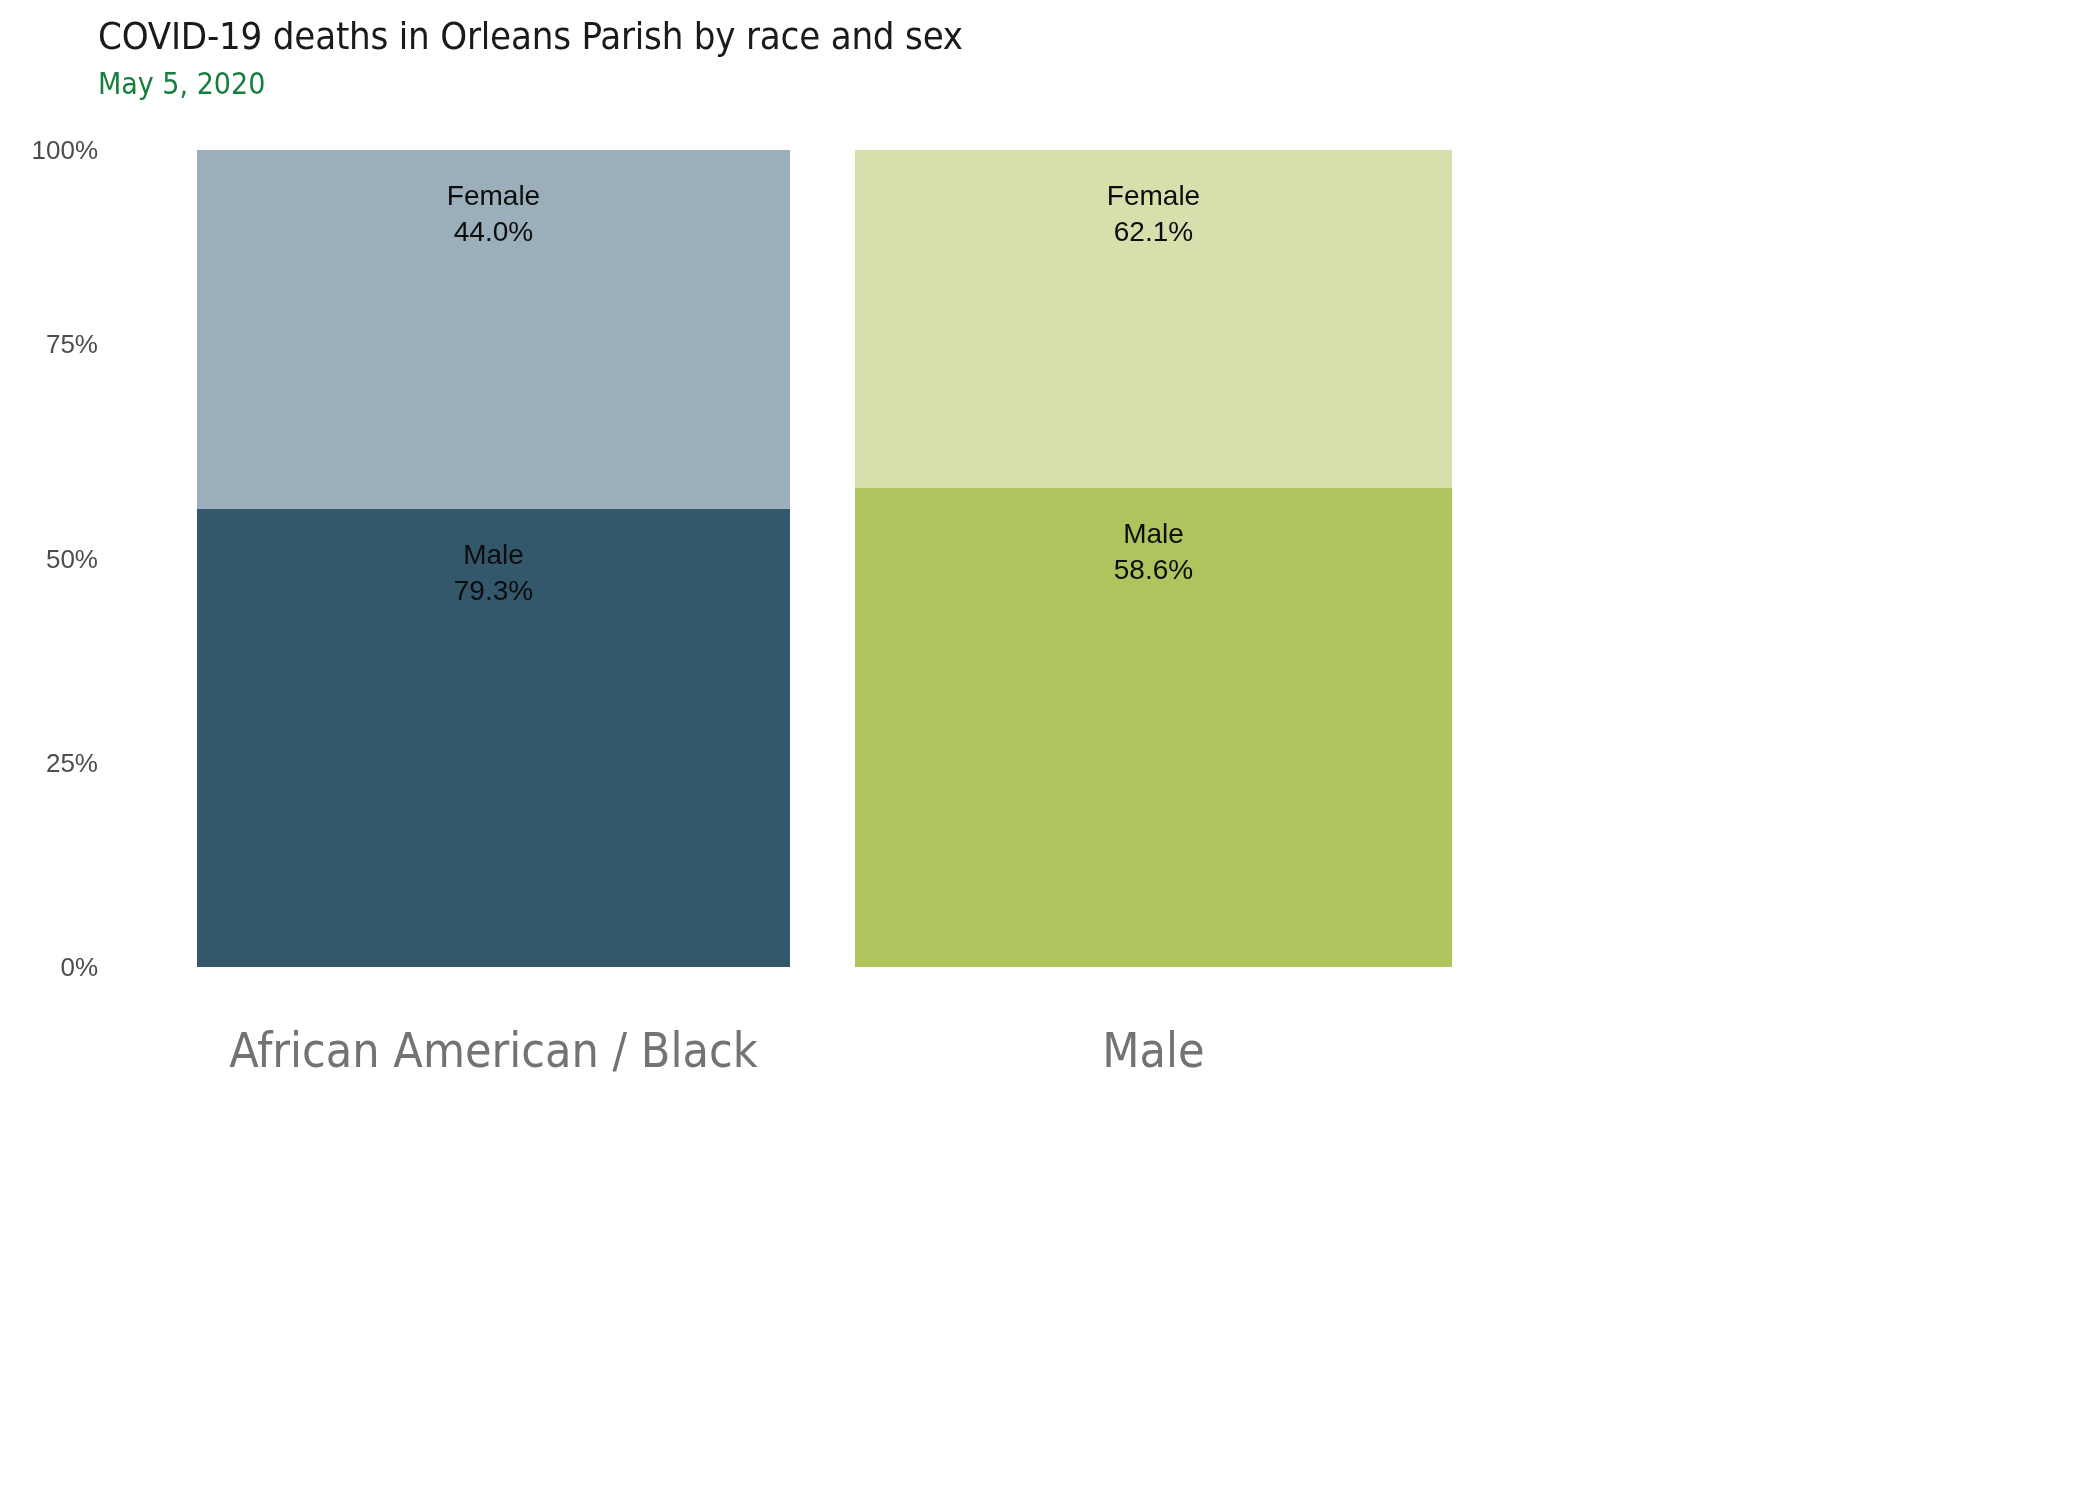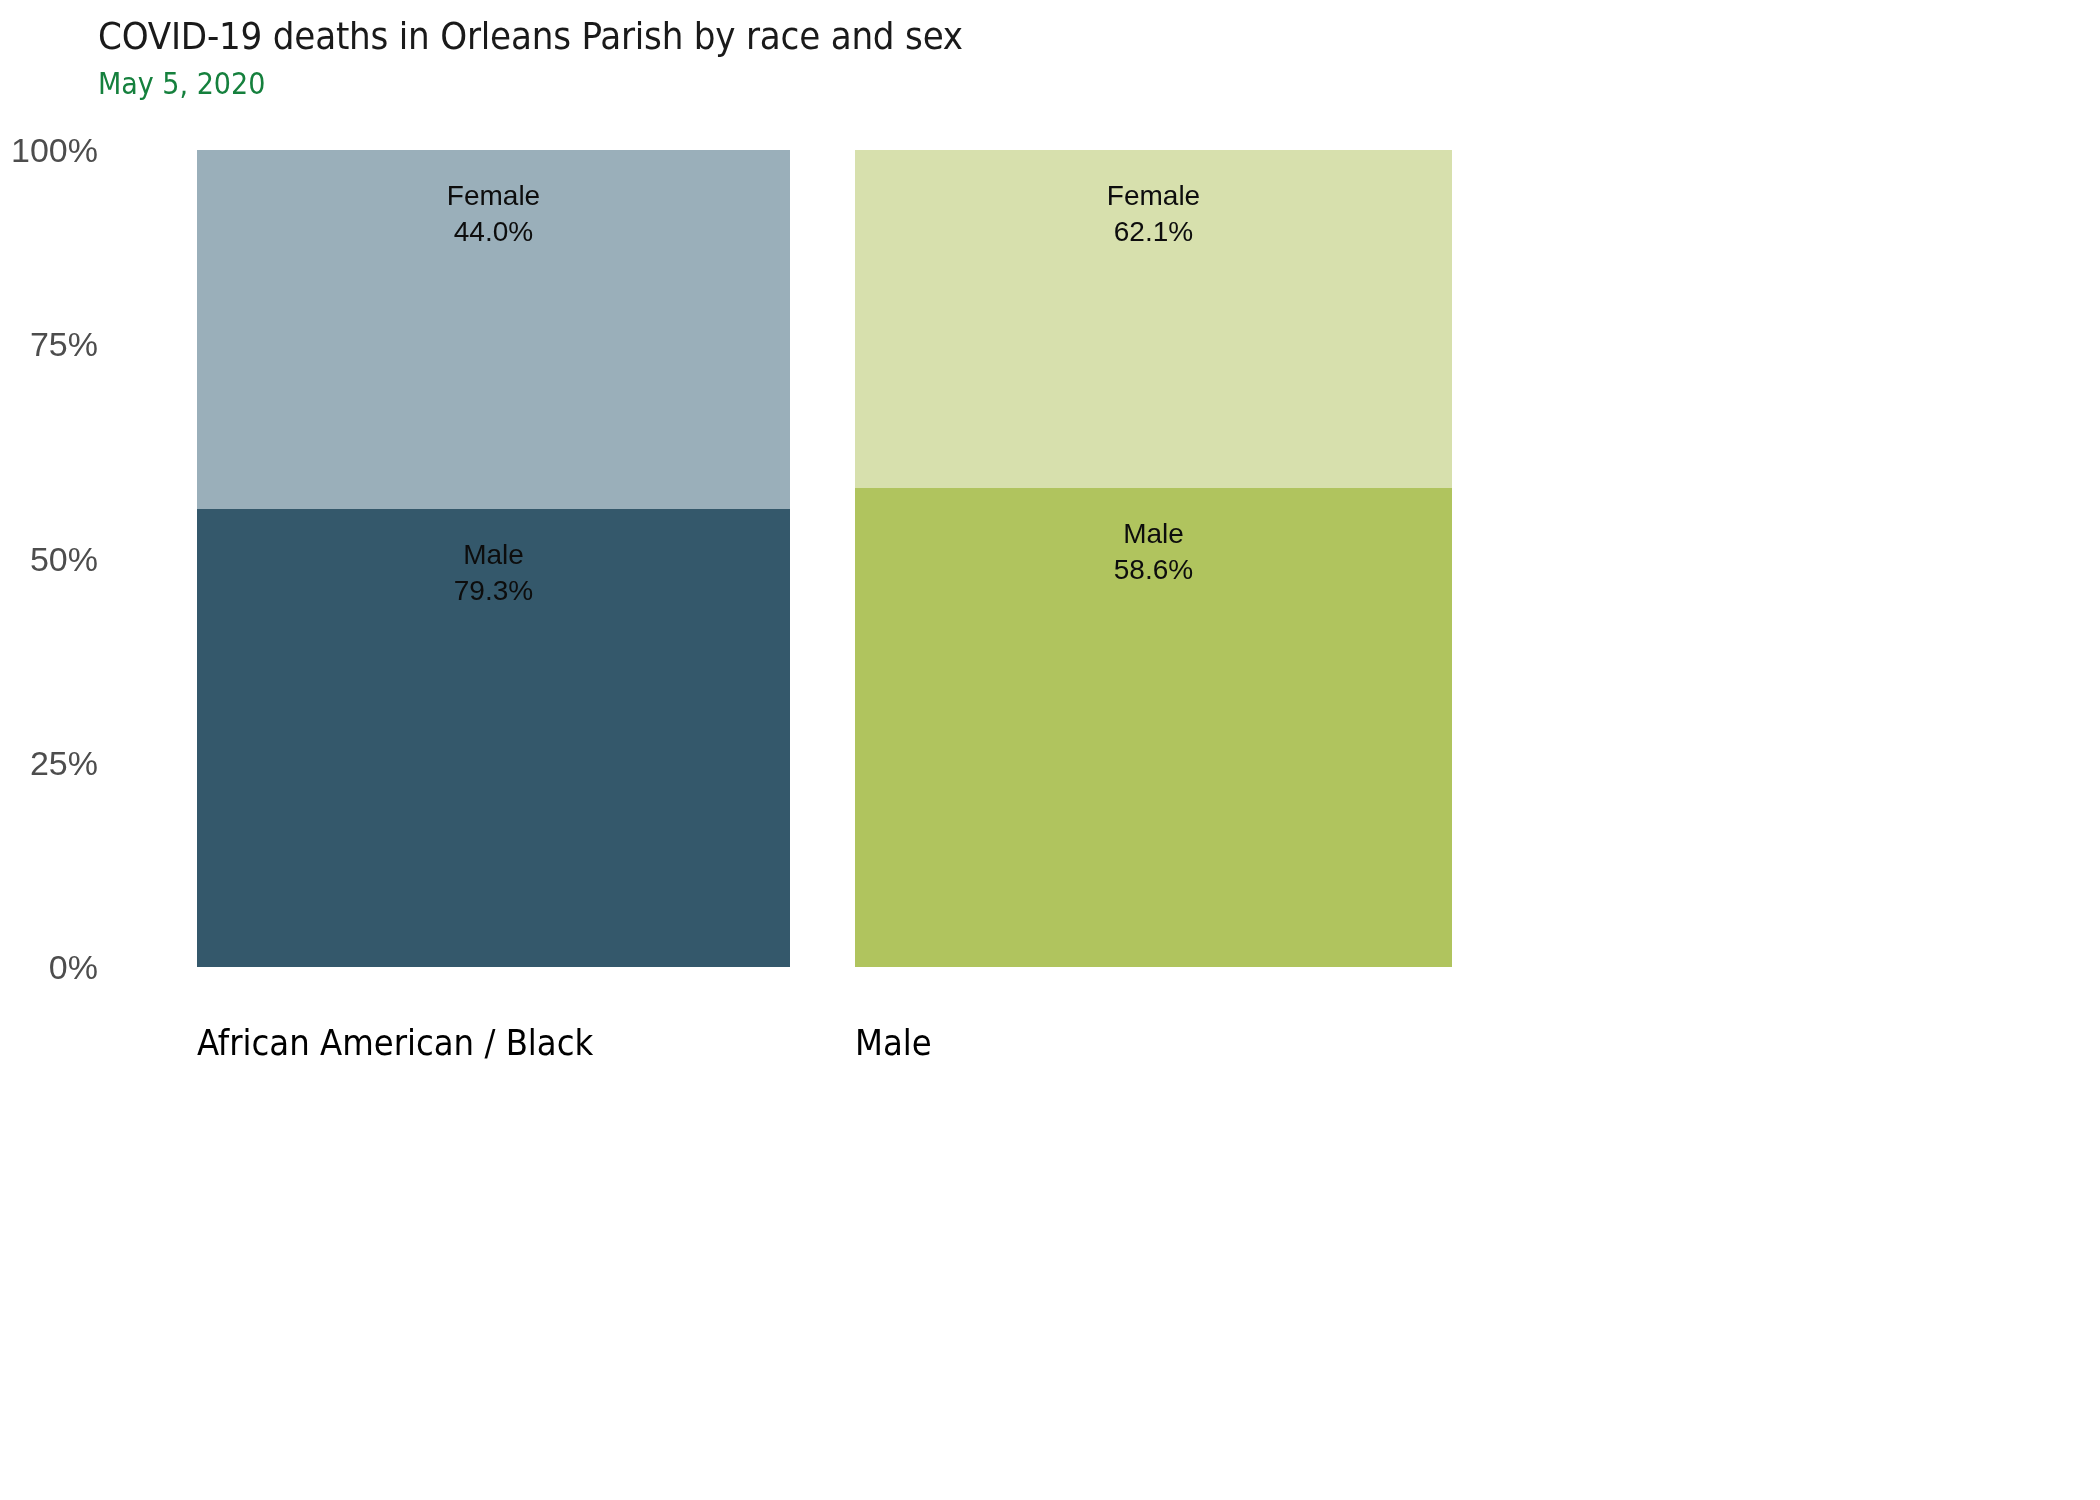--- a/index.html
+++ b/index.html
@@ -50,21 +50,21 @@
     position: absolute;
     left: 0;
     top: 150px;
     width: 110px;
     height: 817px;
   }
   .y-tick-label {
     position: absolute;
     right: 12px;
     transform: translateY(-50%);
-    font-size: 34px;
+    font-size: 26px;
     color: #4d4d4d;
     font-family: "Liberation Sans", sans-serif;
     white-space: nowrap;
   }
 
   
   .bar-group {
     position: absolute;
     top: 0;
     height: 817px;
@@ -91,23 +91,23 @@
     font-family: "Liberation Sans", sans-serif;
     pointer-events: none;
   }
   .segment-label .seg-name { display: block; }
   .segment-label .seg-value { display: block; text-align: center; }
 
   
   .x-cat-label {
     position: absolute;
     top: 1022px;
-    text-align: left;
-    font-size: 36px;
-    color: #000000;
+    text-align: center;
+    font-size: 48px;
+    color: #737373;
     font-family: "DejaVu Sans Condensed", "Liberation Sans", sans-serif;
     white-space: nowrap;
   }
   #x-cat-label-0 { left: 197px; width: 593px; }
   #x-cat-label-1 { left: 855px; width: 597px; }
 </style>
 </head>
 <body>
 
 <div id="chart-title">COVID-19 deaths in Orleans Parish by race and sex</div>

